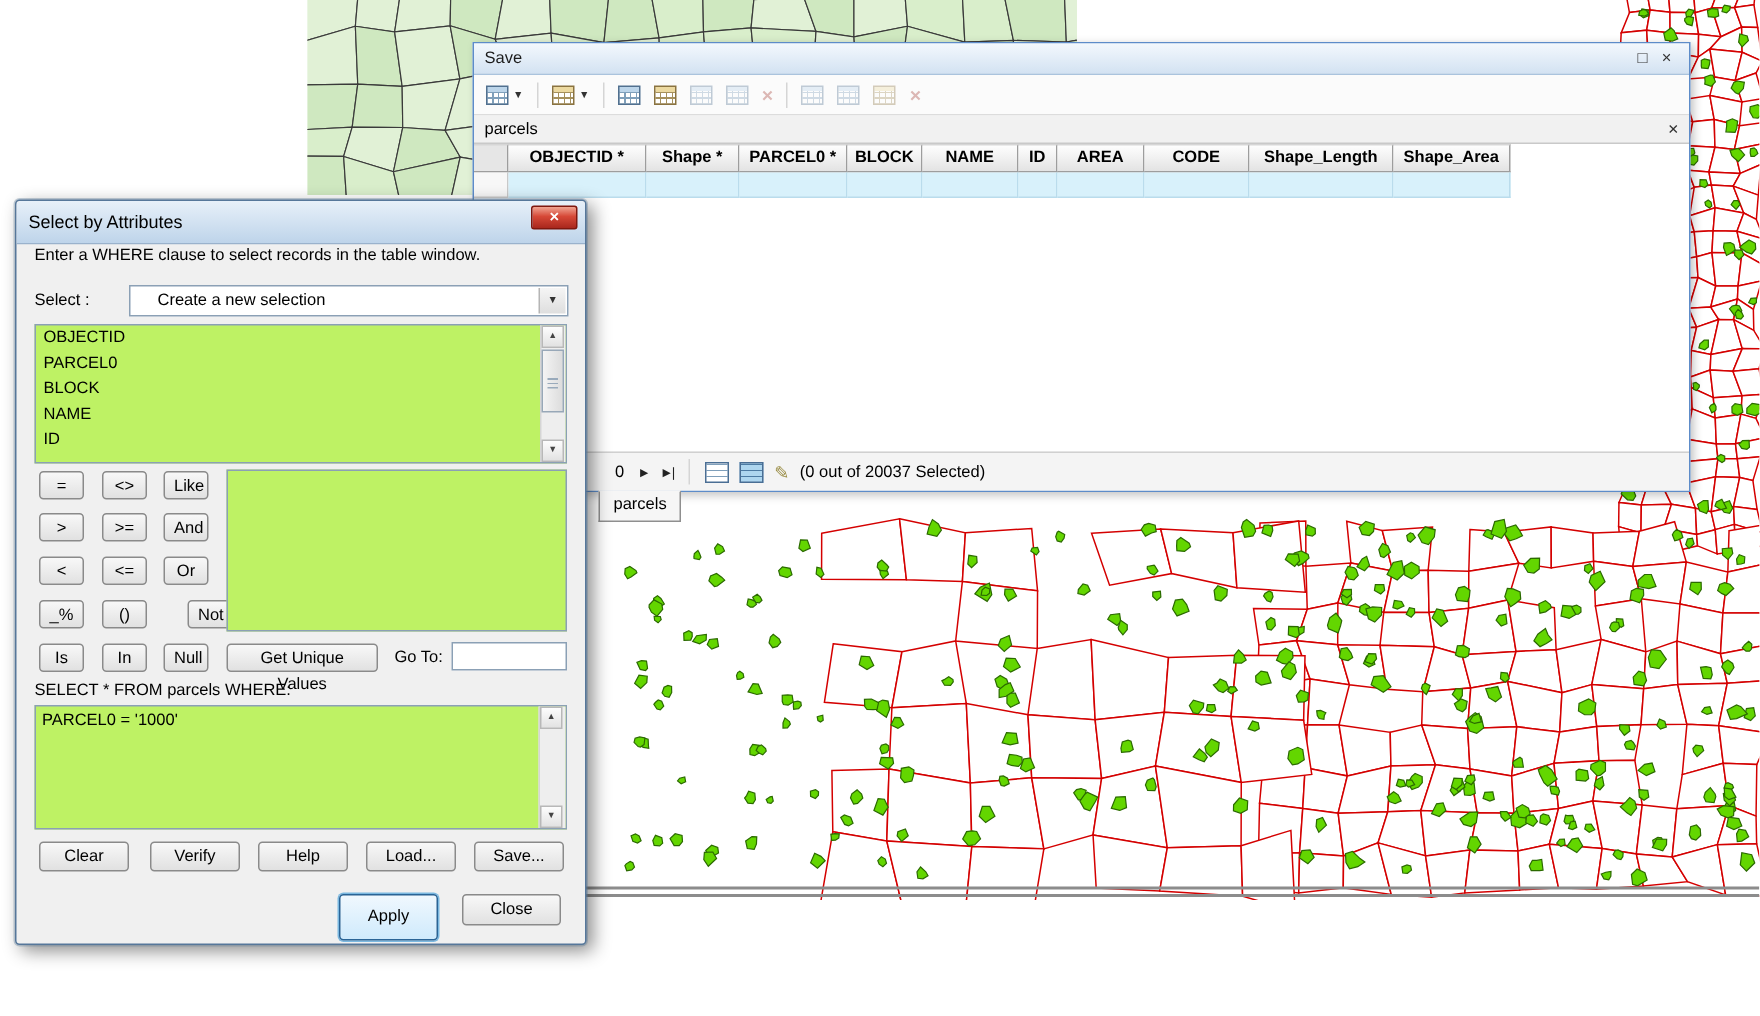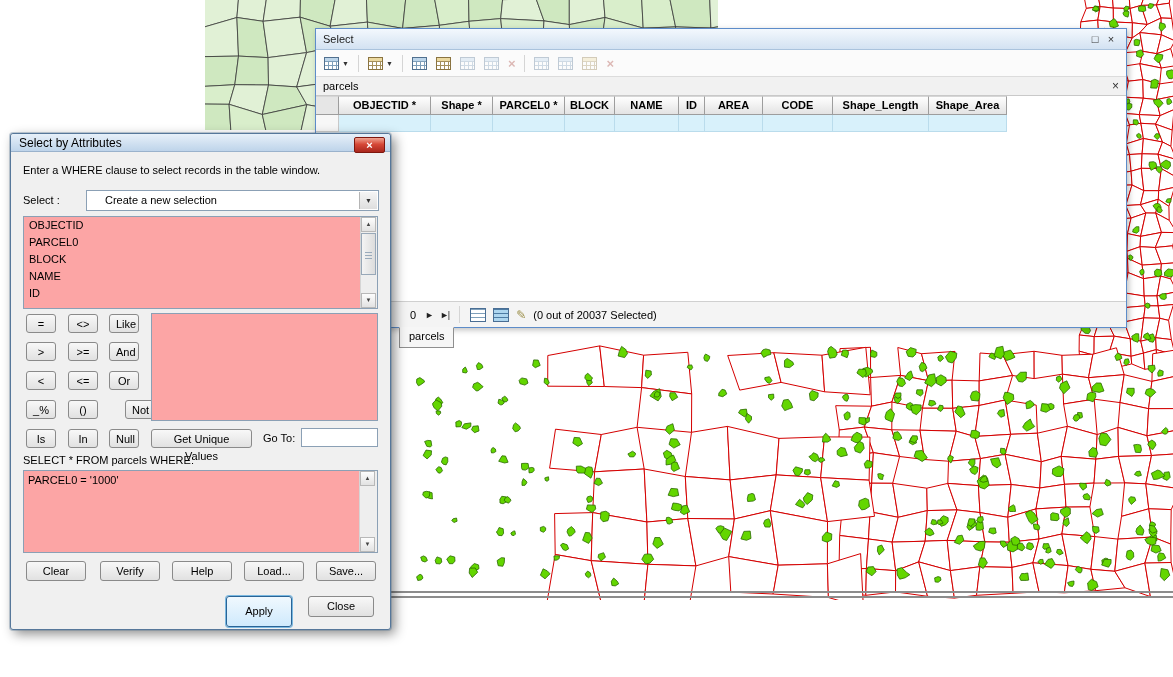--- a/index.html
+++ b/index.html
@@ -53,38 +53,38 @@
     background-image:repeating-linear-gradient(0deg,rgba(0,0,0,0) 0 3px,#7f9fba 3px 4px);}
   .rec-icon.on{background-color:#aed6ef;background-image:repeating-linear-gradient(0deg,rgba(0,0,0,0) 0 3px,#4d7ba3 3px 4px);}
   .pencil{color:#9a8d45;font-size:12px;}
   .tw-bottom-tab{position:absolute;left:399px;top:327px;height:19px;z-index:21;padding:0 9px;
     background:#f6f6f6;border:1px solid #8f8f8f;border-top:1px solid #f6f6f6;line-height:17px;}
 
   
   .dialog{position:absolute;left:10px;top:133px;width:379px;height:495px;z-index:30;
     background:#f0f0f0;border:1px solid #56779a;border-radius:3px;
     box-shadow:0 0 0 1px rgba(90,120,150,.35),4px 4px 12px rgba(0,0,0,.45);}
-  .dlg-titlebar{position:absolute;left:0;top:0;right:0;height:18px;border-radius:3px 3px 0 0;
+  .dlg-titlebar{position:absolute;left:0;top:0;right:0;height:29px;border-radius:3px 3px 0 0;
     background:linear-gradient(#e7f0f9,#bed4ea);border-bottom:1px solid #9ab2cc;
     display:flex;align-items:center;padding:0 8px;box-sizing:border-box;font-size:12px;}
   .dlg-close{position:absolute;right:5px;top:3px;width:31px;height:16px;border-radius:2px;
     background:linear-gradient(#f0a492,#d64837 45%,#a9271d);border:1px solid #7e170e;
     color:#fff;font-weight:bold;font-size:11px;line-height:14px;text-align:center;cursor:pointer;box-sizing:border-box;}
   .abs{position:absolute;}
   .btn{background:linear-gradient(#f8f8f8,#e1e1e1);border:1px solid #8a8a8a;border-radius:3px;
     font-size:11px;text-align:center;line-height:17px;box-sizing:border-box;cursor:pointer;
     font-family:"Liberation Sans",sans-serif;}
   .btn.default{border-color:#2a6496;background:linear-gradient(#f0f8fe,#cfeafc);
     box-shadow:0 0 0 1px #7ab8e0;}
   .combo{left:75px;top:56px;width:293px;height:21px;background:#fff;border:1px solid #8ba0b5;
     box-sizing:border-box;line-height:19px;padding-left:18px;cursor:pointer;}
   .combo-arrow{position:absolute;right:1px;top:1px;bottom:1px;width:17px;
     background:linear-gradient(#f5f5f5,#dedede);border-left:1px solid #b5b5b5;
     display:flex;align-items:center;justify-content:center;font-size:7px;color:#333;}
-  .panel{background:#fca5a5;border:1px solid #8ba0b5;box-sizing:border-box;}
+  .panel{background:#bef264;border:1px solid #8ba0b5;box-sizing:border-box;}
   .litem{height:17px;line-height:17px;padding-left:5px;cursor:default;}
   .vscroll{position:absolute;right:0;top:0;bottom:0;width:16px;background:#eee;border-left:1px solid #d5d5d5;}
   .sarrow{position:absolute;left:0;width:15px;height:15px;box-sizing:border-box;text-align:center;
     font-size:6px;line-height:13px;color:#444;background:linear-gradient(#fdfdfd,#e2e2e2);
     border:1px solid #b8b8b8;cursor:pointer;}
   .sarrow.up{top:0;} .sarrow.down{bottom:0;}
   .sthumb{position:absolute;left:0;top:16px;width:15px;height:42px;box-sizing:border-box;cursor:pointer;
     background:linear-gradient(90deg,#f4f4f4,#dcdcdc);border:1px solid #98a8b8;}
   .sgrip{position:absolute;left:3px;right:3px;top:17px;height:8px;
     background:repeating-linear-gradient(0deg,#9ab 0 1px,rgba(0,0,0,0) 1px 3px);}
@@ -745,21 +745,21 @@
       <polygon points="334.8,107.5 368.3,113.3 369.3,143.3 336.3,137.7" fill="#d9eecb" stroke="#3a3a3a" stroke-width="0.8"></polygon>
       <polygon points="368.3,113.3 397.0,107.0 400.6,136.5 369.3,143.3" fill="#e1f1d6" stroke="#3a3a3a" stroke-width="0.8"></polygon>
       <polygon points="397.0,107.0 439.9,113.9 431.1,141.2 400.6,136.5" fill="#cfe8c0" stroke="#3a3a3a" stroke-width="0.8"></polygon>
       <polygon points="439.9,113.9 473.3,109.2 472.8,144.6 431.1,141.2" fill="#d9eecb" stroke="#3a3a3a" stroke-width="0.8"></polygon>
       <polygon points="473.3,109.2 502.3,115.0 501.8,136.1 472.8,144.6" fill="#d9eecb" stroke="#3a3a3a" stroke-width="0.8"></polygon>
       <polygon points="502.3,115.0 535.0,108.3 532.8,141.6 501.8,136.1" fill="#cfe8c0" stroke="#3a3a3a" stroke-width="0.8"></polygon>
     </svg>
 
   <div class="table-window">
     <div class="tw-titlebar">
-      <span class="tw-title">Select</span>
+      <span class="tw-title">Save</span>
       <span class="tw-cap">□</span>
       <span class="tw-cap">×</span>
     </div>
     <div class="tw-toolbar">
       <div class="tbtn">
         <span class="icon-grid"></span>
         <span class="caret">▼</span>
       </div>
       <div class="tsep"></div>
       <div class="tbtn">

